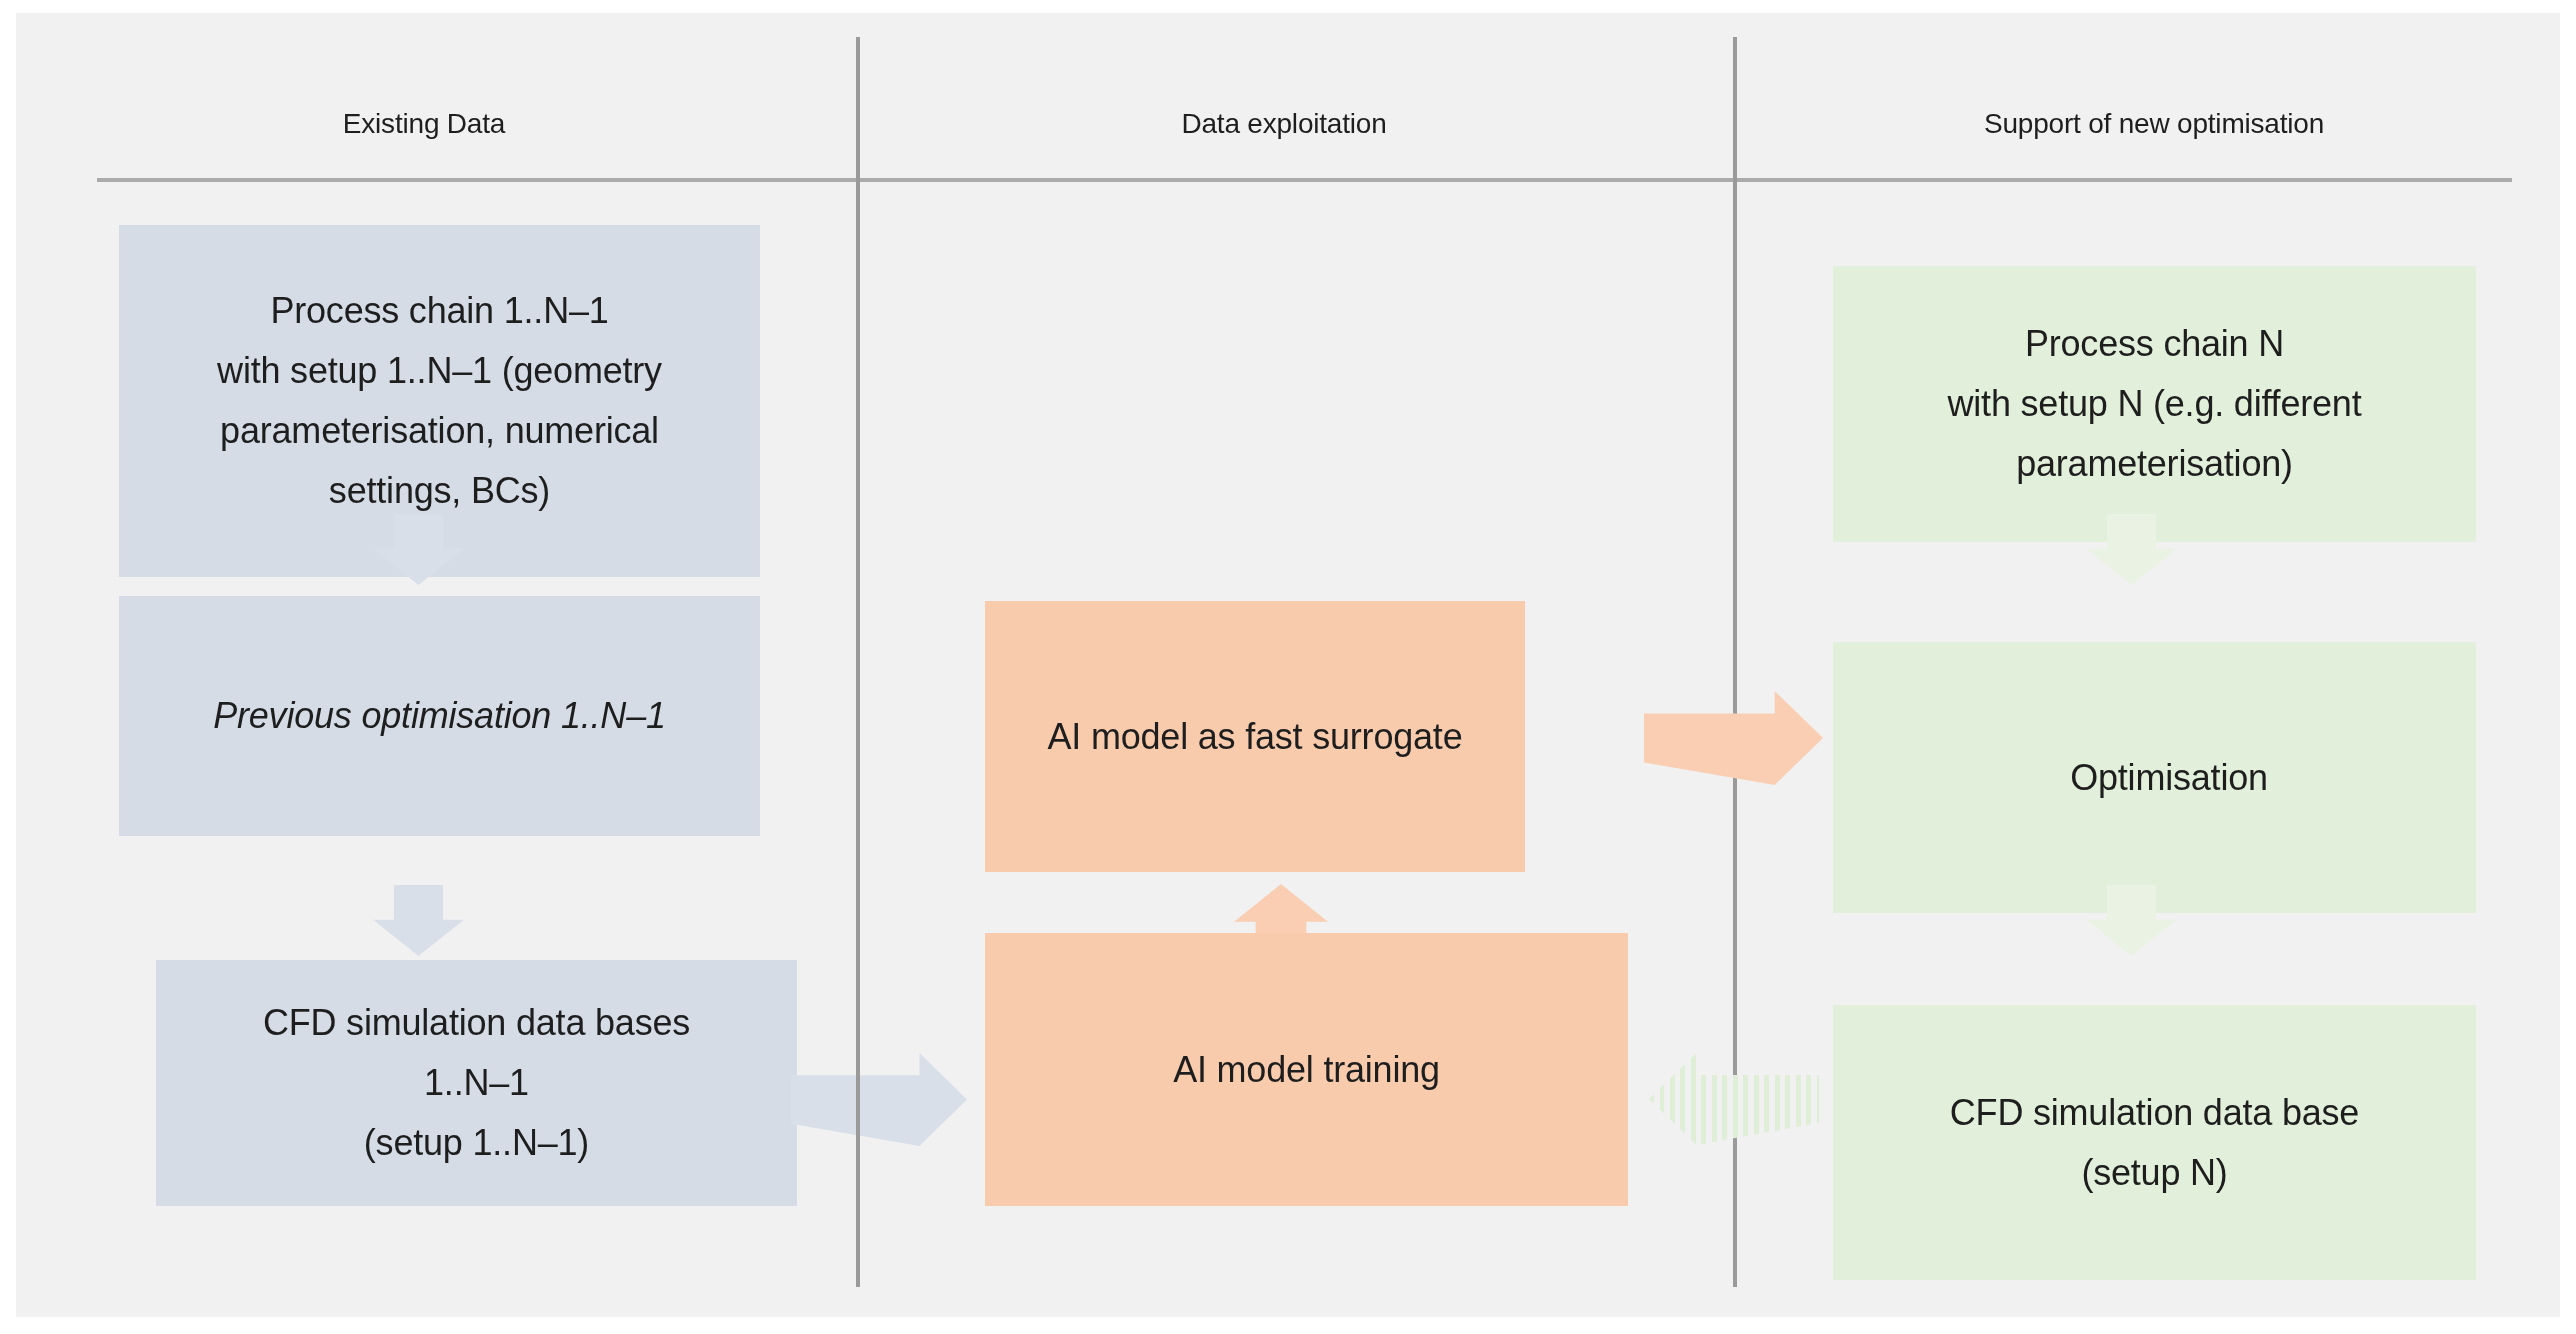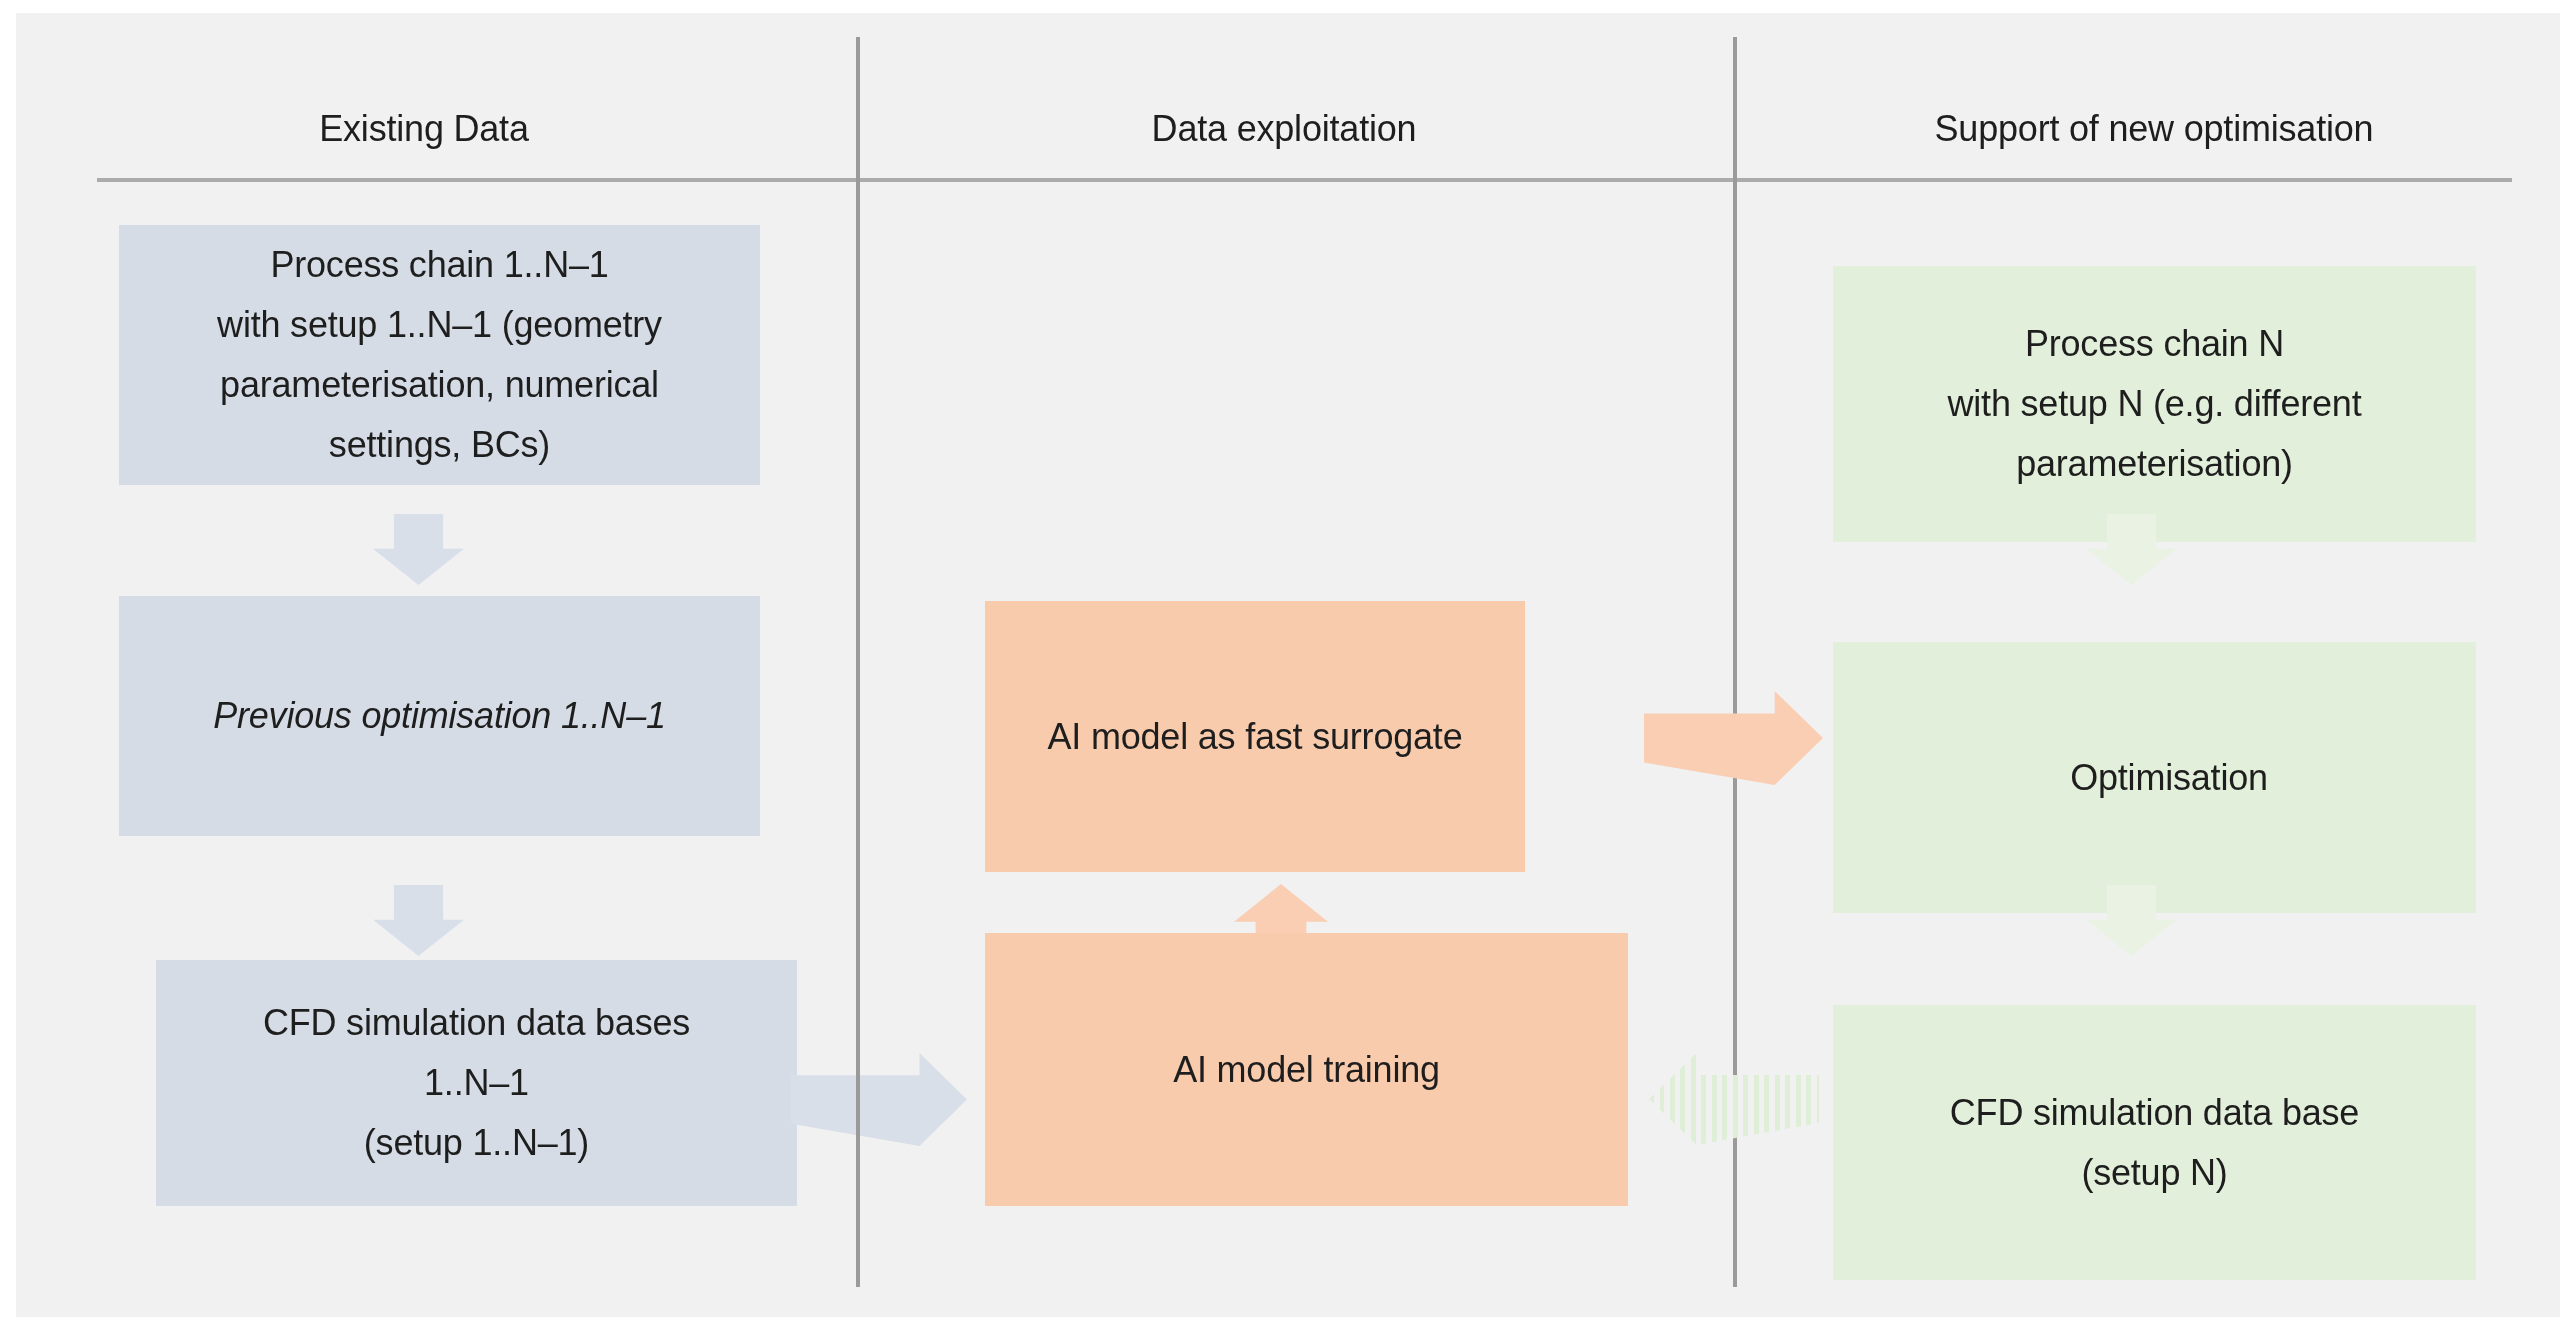--- a/index.html
+++ b/index.html
@@ -1,20 +1,20 @@
 <!DOCTYPE html>
 <html style="--page-bg: #ffffff; --canvas-bg: #f1f1f2; --blue-fill: #d5dce5; --blue-arrow: #d9dfe8; --orange-fill: #f8cbad; --orange-arrow: #f9ceb3; --green-fill: #e2efda; --green-arrow: #eaf3e3; --green-stripe: #dfeed7; --line-gray: #ababab; --divider-gray: #9a9a9a; --text-color: #1e1e1e;font-size:13px"><head>
 <meta charset="utf-8">
 <style>
   html,body{margin:0;padding:0;background:#ffffff;}
   #page{position:relative;width:2576px;height:1334px;background:var(--page-bg,#ffffff);
         font-family:"Liberation Sans","DejaVu Sans",sans-serif;color:var(--text-color,#1e1e1e);
         overflow:hidden;letter-spacing:-0.2px;}
   #canvas{position:absolute;left:16px;top:13px;width:2544px;height:1304px;background:var(--canvas-bg,#f1f1f2);}
-  .col-header{position:absolute;top:94px;width:654px;text-align:center;font-size:36px;line-height:1.2;}
+  .col-header{position:absolute;top:94px;width:654px;text-align:center;font-size:28px;line-height:1.2;}
   .underline{position:absolute;left:81px;top:165px;width:2415px;height:4px;background:var(--line-gray,#ababab);z-index:1;}
   .divider{position:absolute;top:24px;width:4px;height:1250px;background:var(--divider-gray,#9a9a9a);z-index:1;}
   .box{position:absolute;display:flex;align-items:center;justify-content:center;text-align:center;
        font-size:36px;line-height:60px;white-space:pre-line;padding:0 8px;box-sizing:border-box;}
   .box.blue{background:var(--blue-fill,#d5dce5);}
   .box.orange{background:var(--orange-fill,#f8cbad);}
   .box.green{background:var(--green-fill,#e2efda);margin-top:41px;}
   .arrow{position:absolute;}
   .arrow.down{clip-path:polygon(23% 0,77% 0,77% 49%,100% 49%,50% 100%,0 49%,23% 49%);width:91px;height:71px;}
   .arrow.up{clip-path:polygon(50% 0,100% 51%,77% 51%,77% 100%,23% 100%,23% 51%,0 51%);width:94px;height:74px;}
@@ -34,21 +34,21 @@
   <div id="canvas">
 
     <div class="col-header" style="left:81px;">Existing Data</div>
     <div class="col-header" style="left:941px;">Data exploitation</div>
     <div class="col-header" style="left:1811px;">Support of new optimisation</div>
 
     <div class="underline"></div>
     <div class="divider" style="left:840px;"></div>
     <div class="divider" style="left:1717px;"></div>
 
-    <div class="box blue" style="left:103px;top:212px;width:641px;height:260px;">Process chain 1..N–1
+    <div class="box blue" style="left:103px;top:212px;width:641px;height:352px;">Process chain 1..N–1
 with setup 1..N–1 (geometry
 parameterisation, numerical
 settings, BCs)</div>
     <div class="arrow down blue-a" style="left:357px;top:501px;"></div>
     <div class="box blue" style="left:103px;top:583px;width:641px;height:240px;font-style:italic;">Previous optimisation 1..N–1</div>
     <div class="arrow down blue-a" style="left:357px;top:872px;"></div>
     <div class="box blue" style="left:103px;top:947px;width:641px;height:246px;margin-left:37px;">CFD simulation data bases
 1..N–1
 (setup 1..N–1)</div>
 

